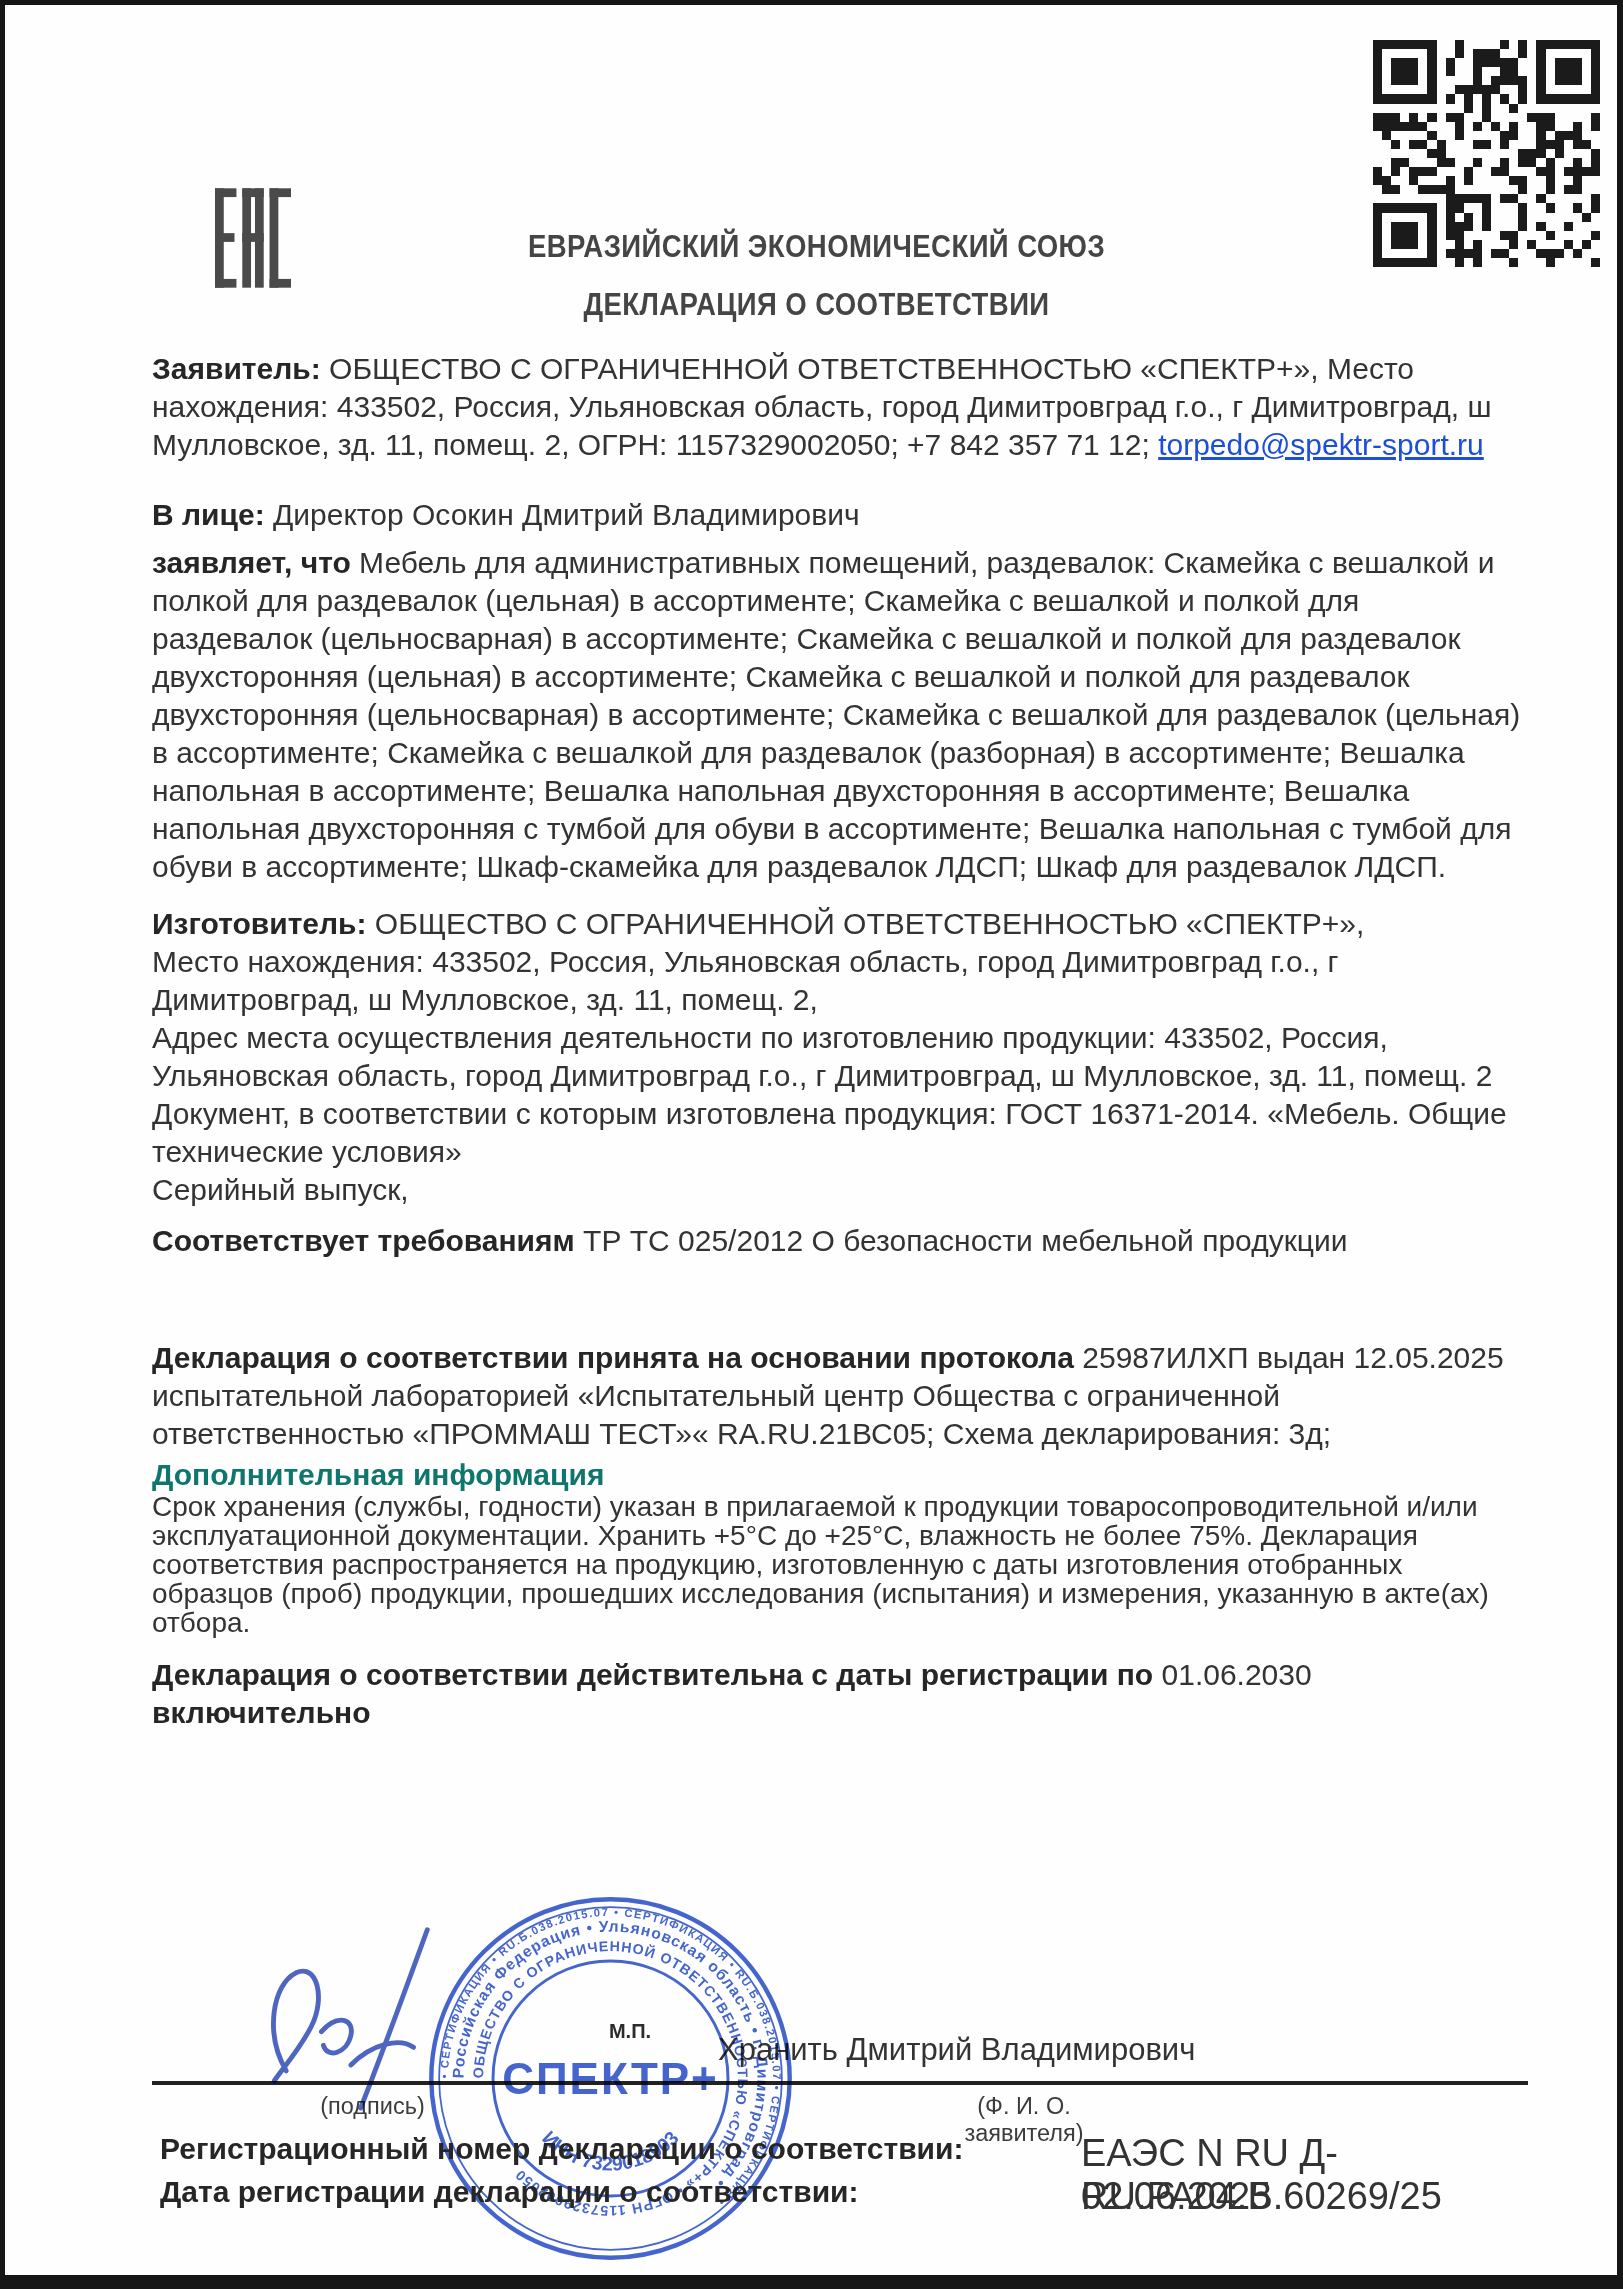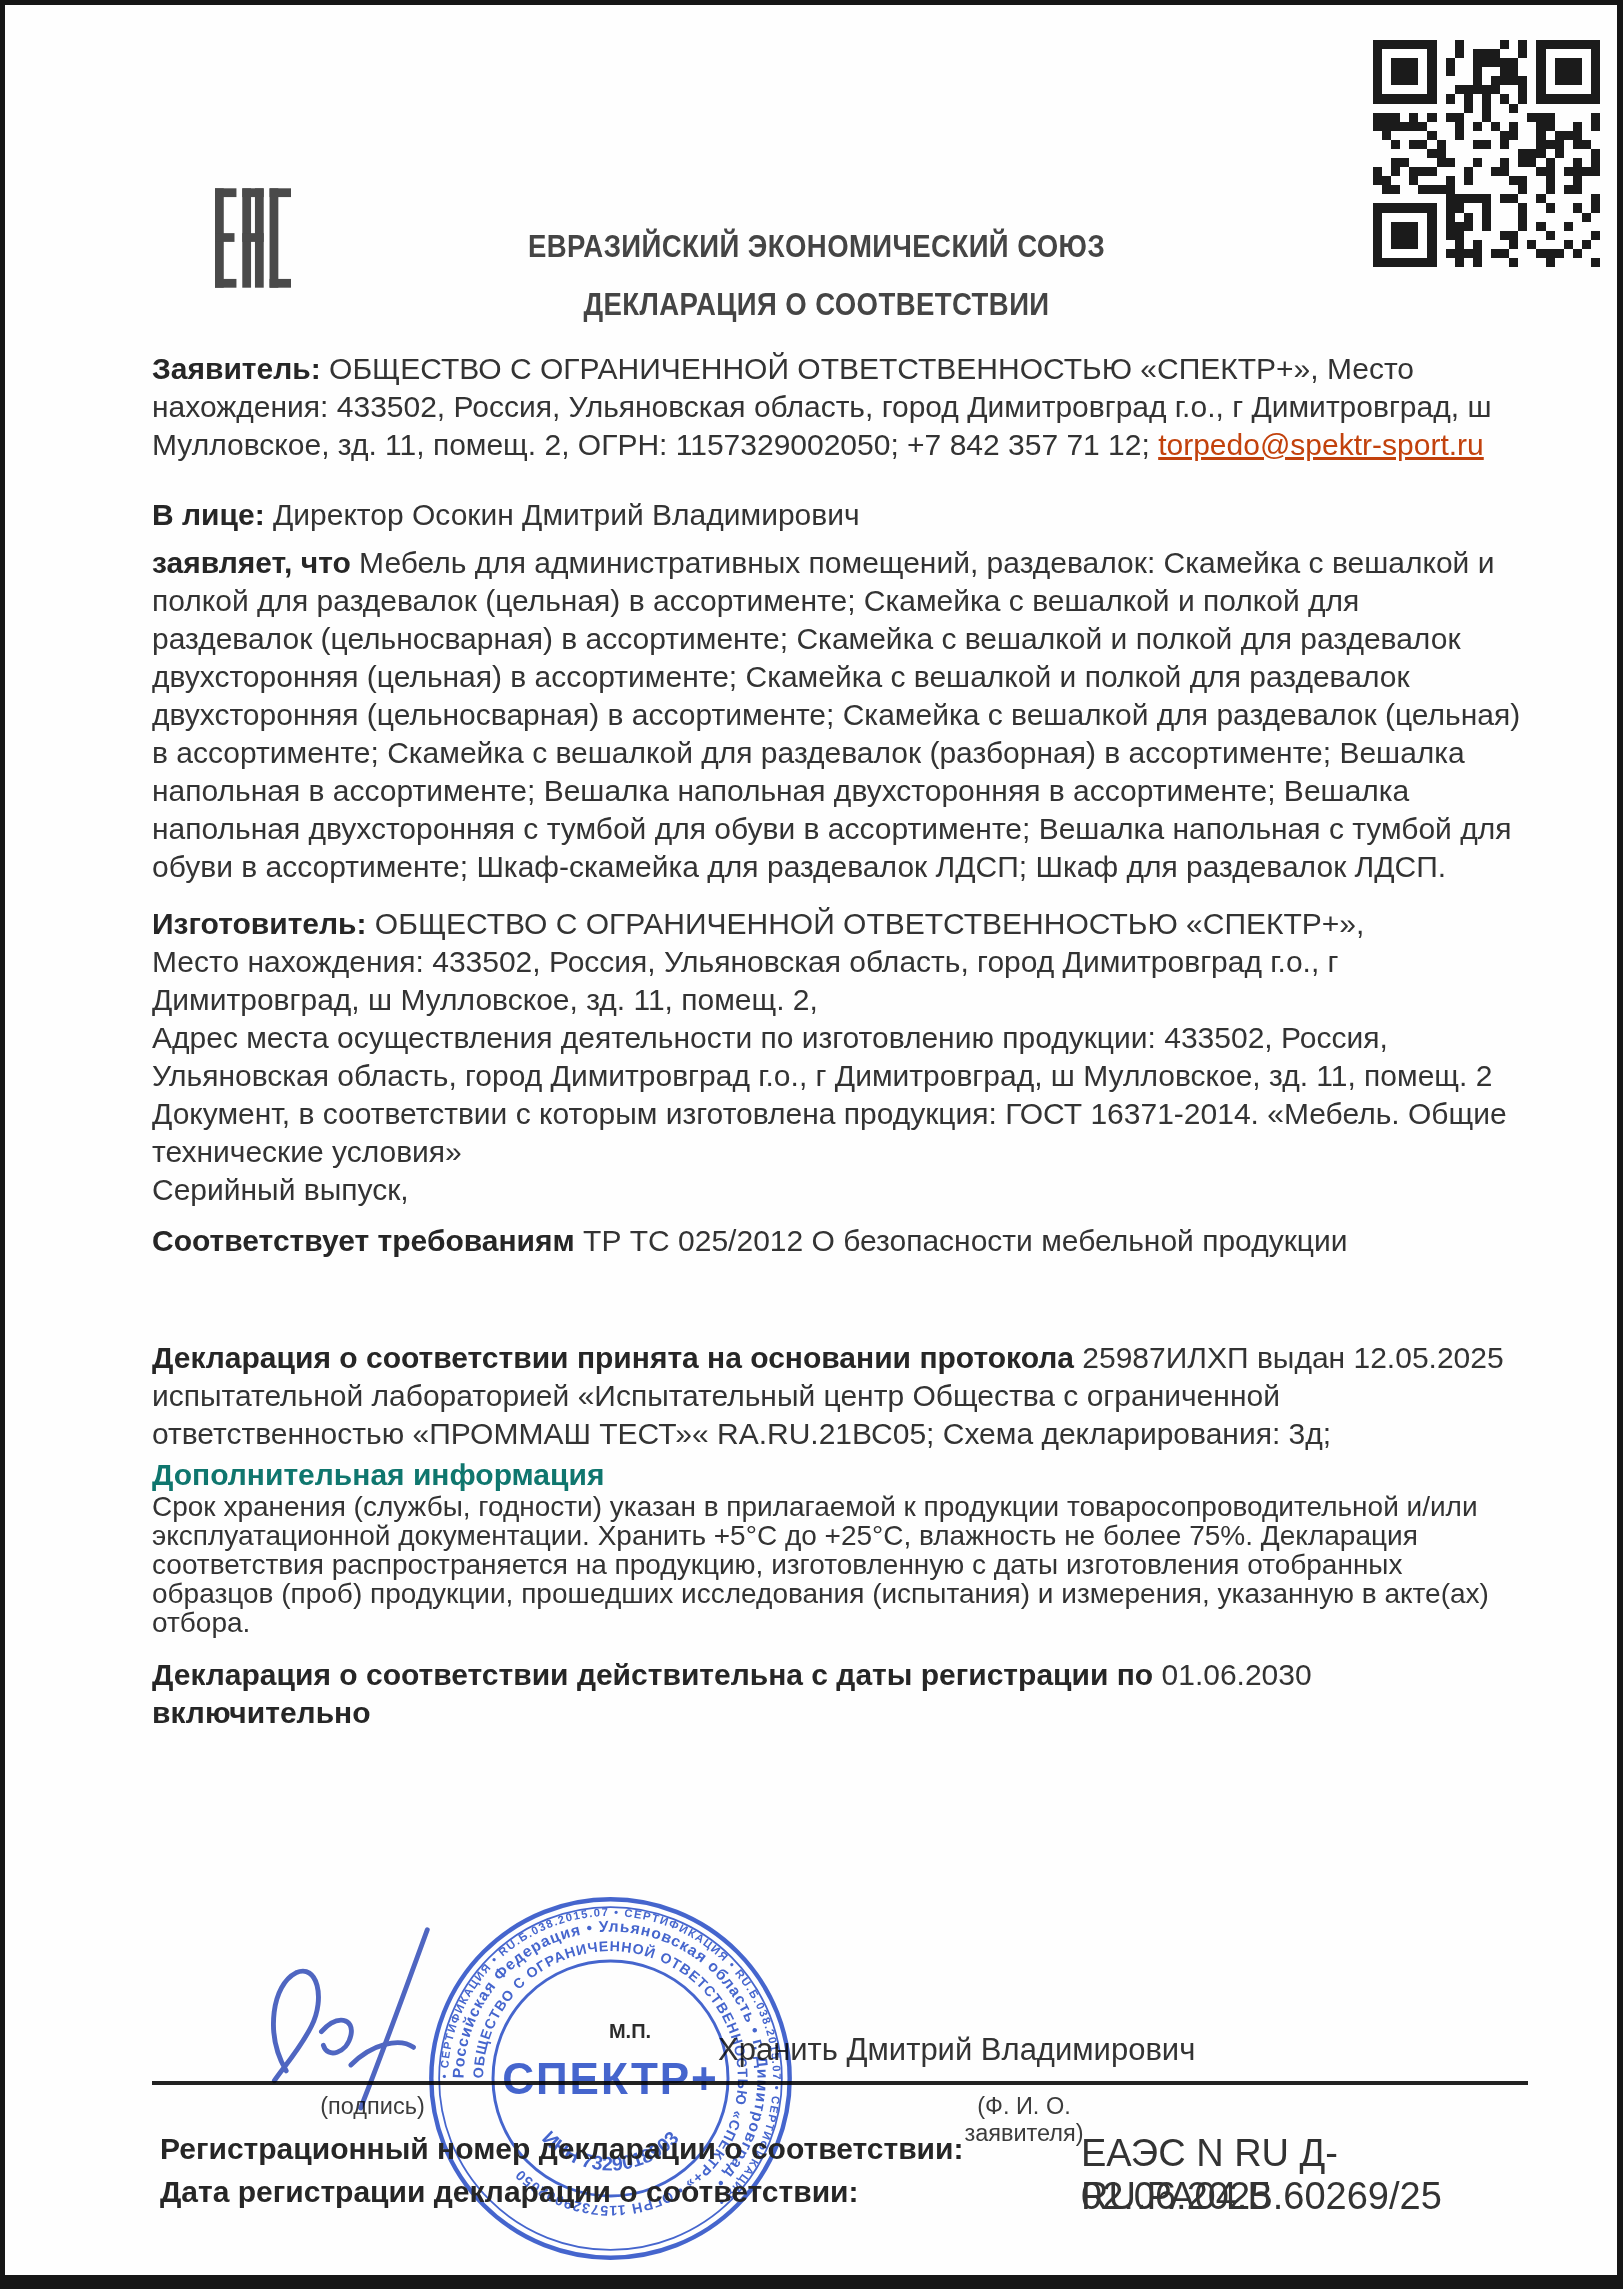--- a/index.html
+++ b/index.html
@@ -7,21 +7,21 @@
   .page{position:absolute;inset:0;box-sizing:border-box;
         border-top:5.9px solid #161616;border-left:5.9px solid #161616;
         border-right:6.9px solid #161616;border-bottom:15.7px solid #161616;
         background:#fefefe;}
   
   .title{position:absolute;left:0;width:1623px;text-align:center;font-weight:bold;color:#454545;
          font-size:32px;letter-spacing:0.5px;transform:scaleX(.86);}
   
   .para{position:absolute;left:147px;width:1370px;font-size:30px;line-height:38px;color:#333;}
   .para b{color:#262626;}
-  .email{color:#c2410c;text-decoration:underline;cursor:pointer;}
+  .email{color:#1d4ed8;text-decoration:underline;cursor:pointer;}
   .small-note{font-size:28px;line-height:29px;}
   .sec-head{font-weight:bold;color:#0f766e;}
   
   .rule{position:absolute;left:147px;top:2076px;width:1376px;height:3.9px;background:#222;}
   .mp{position:absolute;left:576px;top:2015px;width:98px;text-align:center;
       font-size:20px;font-weight:bold;color:#2c2c2c;}
   .fio-name{position:absolute;left:713px;top:2027px;font-size:31px;color:#333;}
   .under-label{position:absolute;top:2088px;font-size:23.5px;color:#3c3c3c;}
   .sig-label{left:294px;width:147px;text-align:center;}
   .fio-label{left:931px;width:176px;text-align:center;}

